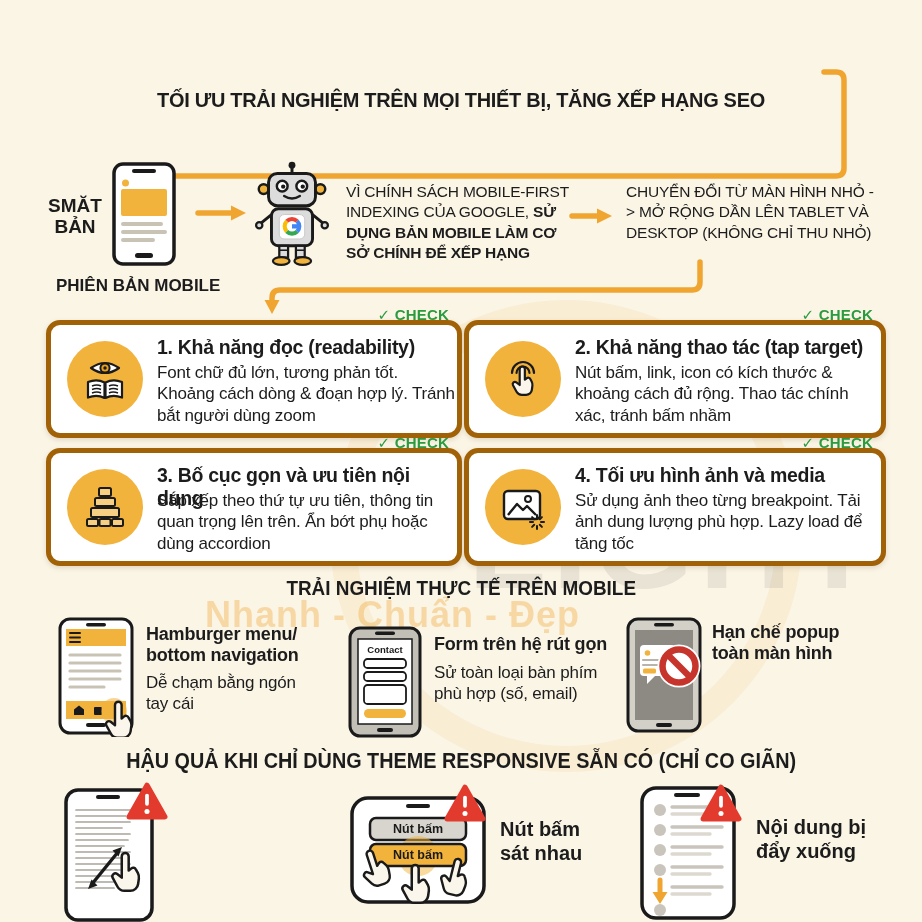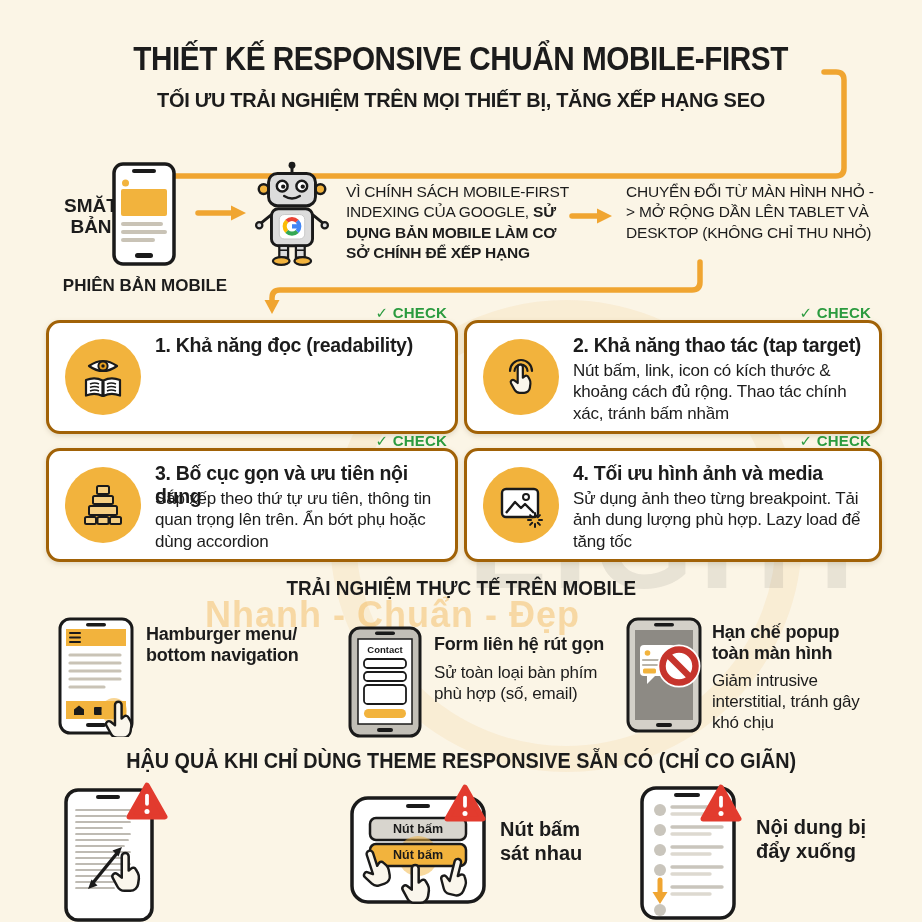--- a/index.html
+++ b/index.html
@@ -13,29 +13,29 @@
   .center{width:100%;text-align:center;}
   .squish{display:inline-block;transform:scaleX(.9);transform-origin:center;}
   .squish95{display:inline-block;transform:scaleX(.95);transform-origin:center;}
 
   
   .title{top:40px;left:0;font-size:33px;font-weight:800;letter-spacing:-.5px;white-space:nowrap;}
   .subtitle{top:88px;left:0;font-size:21px;font-weight:700;letter-spacing:-.3px;white-space:nowrap;}
   .section-heading{font-size:21px;font-weight:800;white-space:nowrap;}
 
   
-  .smat-label{left:42px;top:196px;width:66px;text-align:center;font-size:19px;font-weight:600;line-height:1.1;margin-left:16px;}
-  .device-caption{left:56px;top:276px;width:178px;text-align:center;font-size:17px;font-weight:800;}
+  .smat-label{left:42px;top:196px;width:66px;text-align:center;font-size:19px;font-weight:600;line-height:1.1;}
+  .device-caption{left:56px;top:276px;width:178px;text-align:left;font-size:17px;font-weight:800;}
   .note{font-size:15.5px;line-height:1.32;letter-spacing:-.2px;}
   .note b{font-weight:800;}
   .note1{left:346px;top:182px;width:236px;}
   .note2{left:626px;top:182px;width:248px;}
 
   
-  .card{position:absolute;background:#fff;border:3px solid #a16207;border-radius:14px;
+  .card{position:absolute;background:#fff;border:5px solid #a16207;border-radius:14px;
         box-shadow:0 2px 5px rgba(150,130,90,.25);}
   .card .badge{position:absolute;top:-19px;right:8px;color:#2B9B3F;font-weight:800;font-size:15px;letter-spacing:.2px;}
   .icon-circle{position:absolute;left:16px;top:16px;width:76px;height:76px;border-radius:50%;background:#F2B33D;
         display:flex;align-items:center;justify-content:center;}
   .card-title{position:absolute;left:106px;top:11px;font-size:19.5px;font-weight:800;letter-spacing:-.3px;}
   .card-body{position:absolute;left:106px;top:37px;width:300px;font-size:17px;line-height:1.26;letter-spacing:-.2px;}
 
   
   .exp-title{font-size:18px;font-weight:800;line-height:1.18;letter-spacing:-.2px;}
   .exp-body{font-size:17px;line-height:1.24;letter-spacing:-.2px;}
@@ -61,23 +61,20 @@
     </g>
   </defs>
 </svg>
 
 <div class="wm wm-swirl"></div>
 <div class="wm wm-brand">LIGHT</div>
 <div class="wm wm-tagline">Nhanh - Chuẩn - Đẹp</div>
 
 <div class="layer">
 
-  <div class="abs center title">
-    <span class="squish">THIẾT KẾ RESPONSIVE CHUẨN MOBILE-FIRST</span>
-  </div>
   <div class="abs center subtitle">
     <span class="squish95">TỐI ƯU TRẢI NGHIỆM TRÊN MỌI THIẾT BỊ, TĂNG XẾP HẠNG SEO</span>
   </div>
 
   <svg class="abs" width="922" height="922" style="left:0;top:0;pointer-events:none">
     <g stroke="#F0A531" stroke-width="5.5" fill="none" stroke-linecap="round">
       <path d="M824 72 H836 Q844 72 844 80 V168 Q844 176 836 176 H152 Q144 176 144 184 V196"></path>
       <path d="M198 213 H232"></path>
       <path d="M572 216 H598"></path>
       <path d="M700 262 V282 Q700 290 692 290 H280 Q272 290 272 298 V302"></path>
@@ -159,20 +156,21 @@
           <path d="M10 30 Q15 28 19 30"></path>
             <path d="M10 33.5 Q15 31.5 19 33.5"></path>
             <path d="M10 37 Q15 35 19 37"></path>
           <path d="M27 30 Q31 28 36 30"></path>
             <path d="M27 33.5 Q31 31.5 36 33.5"></path>
             <path d="M27 37 Q31 35 36 37"></path>
         </g>
       </svg>
     </div>
     <div class="card-title">1. Khả năng đọc (readability)</div>
+    <div class="card-body">Font chữ đủ lớn, tương phản tốt. Khoảng cách dòng &amp; đoạn hợp lý. Tránh bắt người dùng zoom</div>
   </div>
 
   <div class="card" style="left:464px;top:320px;width:412px;height:108px">
     <div class="badge">✓ CHECK</div>
     <div class="icon-circle">
       <svg width="46" height="46" viewBox="0 0 46 46">
         <path d="M12 17 A11 11 0 0 1 34 17" fill="none" stroke="#1a1a1a" stroke-width="2.2" stroke-linecap="round"></path>
         <path d="M16.5 17 A6.5 6.5 0 0 1 29.5 17" fill="none" stroke="#1a1a1a" stroke-width="2.2" stroke-linecap="round"></path>
         <use href="#hand-shape" transform="translate(8,7) scale(0.78)" fill="#FAF6EC" stroke="#1a1a1a" stroke-width="2.8" stroke-linejoin="round"></use>
       </svg>
@@ -243,33 +241,34 @@
       <line x1="12" y1="70" x2="46" y2="70"></line>
     </g>
     <rect x="8" y="84" width="60" height="18" fill="#F2B33D"></rect>
     <path d="M16 98 v-5.5 l5-4 5 4 V98 z" fill="#1a1a1a"></path>
     <rect x="36" y="90" width="8" height="8" rx="1" fill="#1a1a1a"></rect>
     <rect x="28" y="106" width="20" height="4" rx="2" fill="#1a1a1a"></rect>
     <circle cx="56" cy="94" r="13" fill="#F2B33D" opacity=".55"></circle>
     <use href="#hand-shape" transform="translate(42,80)" fill="#FAF6EC" stroke="#1a1a1a" stroke-width="2.4" stroke-linejoin="round"></use>
   </svg>
   <div class="abs exp-title" style="left:146px;top:624px;width:178px">Hamburger menu/ bottom navigation</div>
+  <div class="abs exp-body" style="left:146px;top:672px;width:150px">Dễ chạm bằng ngón tay cái</div>
 
   <svg class="abs" style="left:348px;top:626px" width="74" height="112" viewBox="0 0 74 112">
     <rect x="2" y="2" width="70" height="108" rx="10" fill="#C2BFB7" stroke="#1a1a1a" stroke-width="3"></rect>
     <rect x="27" y="5.5" width="20" height="3.5" rx="1.75" fill="#1a1a1a"></rect>
     <rect x="10" y="13" width="54" height="85" fill="#fff" stroke="#1a1a1a" stroke-width="1.5"></rect>
     <text x="37" y="27" text-anchor="middle" font-size="9.5" font-weight="bold" fill="#1a1a1a">Contact</text>
     <rect x="16" y="33" width="42" height="9" rx="3.5" fill="#fff" stroke="#1a1a1a" stroke-width="1.8"></rect>
     <rect x="16" y="46" width="42" height="9" rx="3.5" fill="#fff" stroke="#1a1a1a" stroke-width="1.8"></rect>
     <rect x="16" y="59" width="42" height="19" rx="3.5" fill="#fff" stroke="#1a1a1a" stroke-width="1.8"></rect>
     <rect x="16" y="83" width="42" height="9" rx="4.5" fill="#F2B33D"></rect>
     <rect x="29" y="102" width="16" height="4" rx="2" fill="#1a1a1a"></rect>
   </svg>
-  <div class="abs exp-title" style="left:434px;top:634px;width:210px">Form liên hệ rút gọn</div>
+  <div class="abs exp-title" style="left:434px;top:634px;width:210px">Form trên hệ rút gọn</div>
   <div class="abs exp-body" style="left:434px;top:662px;width:195px">Sử toàn loại bàn phím phù hợp (số, email)</div>
 
   <svg class="abs" style="left:626px;top:617px" width="76" height="116" viewBox="0 0 76 116">
     <rect x="2" y="2" width="72" height="112" rx="10" fill="#D3D0C8" stroke="#1a1a1a" stroke-width="3"></rect>
     <rect x="28" y="6" width="20" height="3.5" rx="1.75" fill="#1a1a1a"></rect>
     <rect x="9" y="13" width="58" height="90" fill="#8D8A84"></rect>
     <rect x="14" y="28" width="35" height="31" rx="4" fill="#fff"></rect>
     <path d="M21 59 l0 8 8-8 z" fill="#fff"></path>
     <circle cx="21.5" cy="36" r="2.8" fill="#F2B33D"></circle>
     <g stroke="#B9B4AA" stroke-width="2.2" stroke-linecap="round">
@@ -278,21 +277,20 @@
     </g>
     <rect x="17" y="51.5" width="13" height="5" rx="1.5" fill="#F2B33D"></rect>
     <g>
       <circle cx="53" cy="49" r="20" fill="none" stroke="#fff" stroke-width="3"></circle>
       <circle cx="53" cy="49" r="16.5" fill="#fff" stroke="#C6342C" stroke-width="6.5"></circle>
       <line x1="42.5" y1="38.5" x2="63.5" y2="59.5" stroke="#C6342C" stroke-width="6.5"></line>
     </g>
     <rect x="30" y="106" width="16" height="4" rx="2" fill="#1a1a1a"></rect>
   </svg>
   <div class="abs exp-title" style="left:712px;top:622px;width:165px">Hạn chế popup toàn màn hình</div>
-  <div class="abs exp-body" style="left:712px;top:670px;width:175px">Giảm intrusive interstitial, tránh gây khó chịu</div>
 
   <div class="abs center" style="top:748px">
     <span class="squish section-heading" style="font-size:22px">HẬU QUẢ KHI CHỈ DÙNG THEME RESPONSIVE SẴN CÓ (CHỈ CO GIÃN)</span>
   </div>
 
   <svg class="abs" style="left:62px;top:786px" width="94" height="136" viewBox="0 0 94 136">
     <rect x="4" y="4" width="86" height="130" rx="12" fill="#fff" stroke="#1a1a1a" stroke-width="3.5"></rect>
     <rect x="34" y="9" width="24" height="4" rx="2" fill="#1a1a1a"></rect>
     <g stroke="#A9A49A" stroke-width="1.7" stroke-linecap="round">
       <line x1="14" y1="24" x2="68" y2="24"></line>

